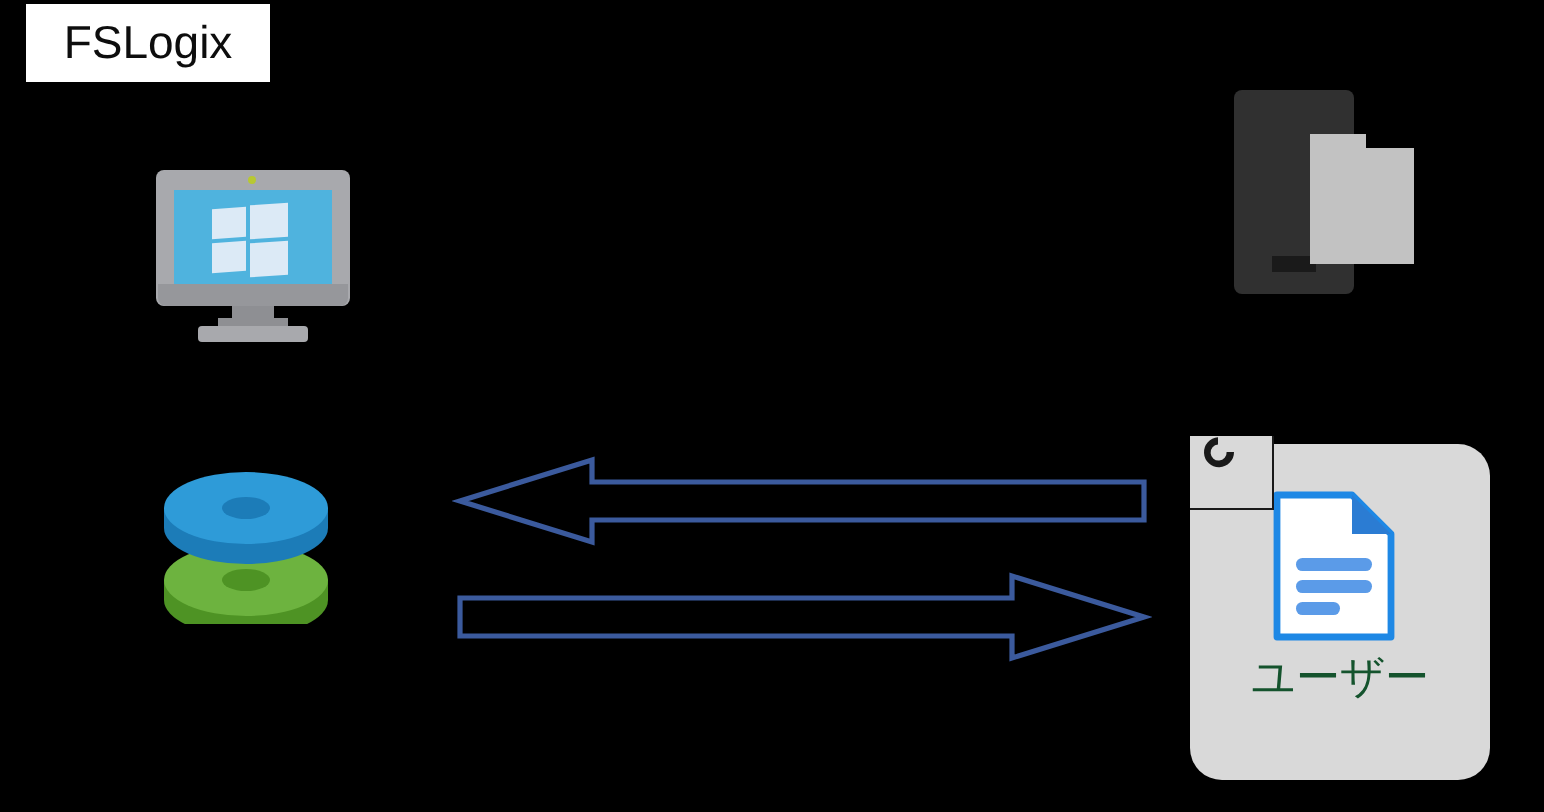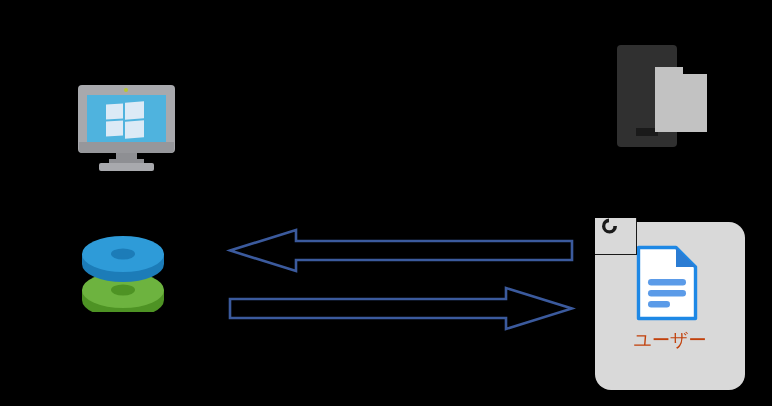--- a/index.html
+++ b/index.html
@@ -189,31 +189,34 @@
     width: 62px;
     height: 76px;
   }
   #profile-text {
     position: absolute;
     left: 0;
     top: 104px;
     width: 150px;
     text-align: center;
     font-family: "DejaVu Sans", "Liberation Sans", sans-serif;
-    font-size: 18px;
+    font-size: 22px;
     line-height: 28px;
-    color: #c2410c;
+    color: #14532d;
   }
   #profile-text .line { display: block; white-space: nowrap; }
 </style>
 </head>
 <body>
 
 <div id="canvas">
 
+  <div id="title-label">
+    <span class="txt">FSLogix</span>
+  </div>
 
   <div id="monitor">
     <div class="bezel"></div>
     <div class="bezel-shadow"></div>
     <div class="screen"></div>
     <div class="pane p1"></div>
     <div class="pane p2"></div>
     <div class="pane p3"></div>
     <div class="pane p4"></div>
     <div class="led"></div>

